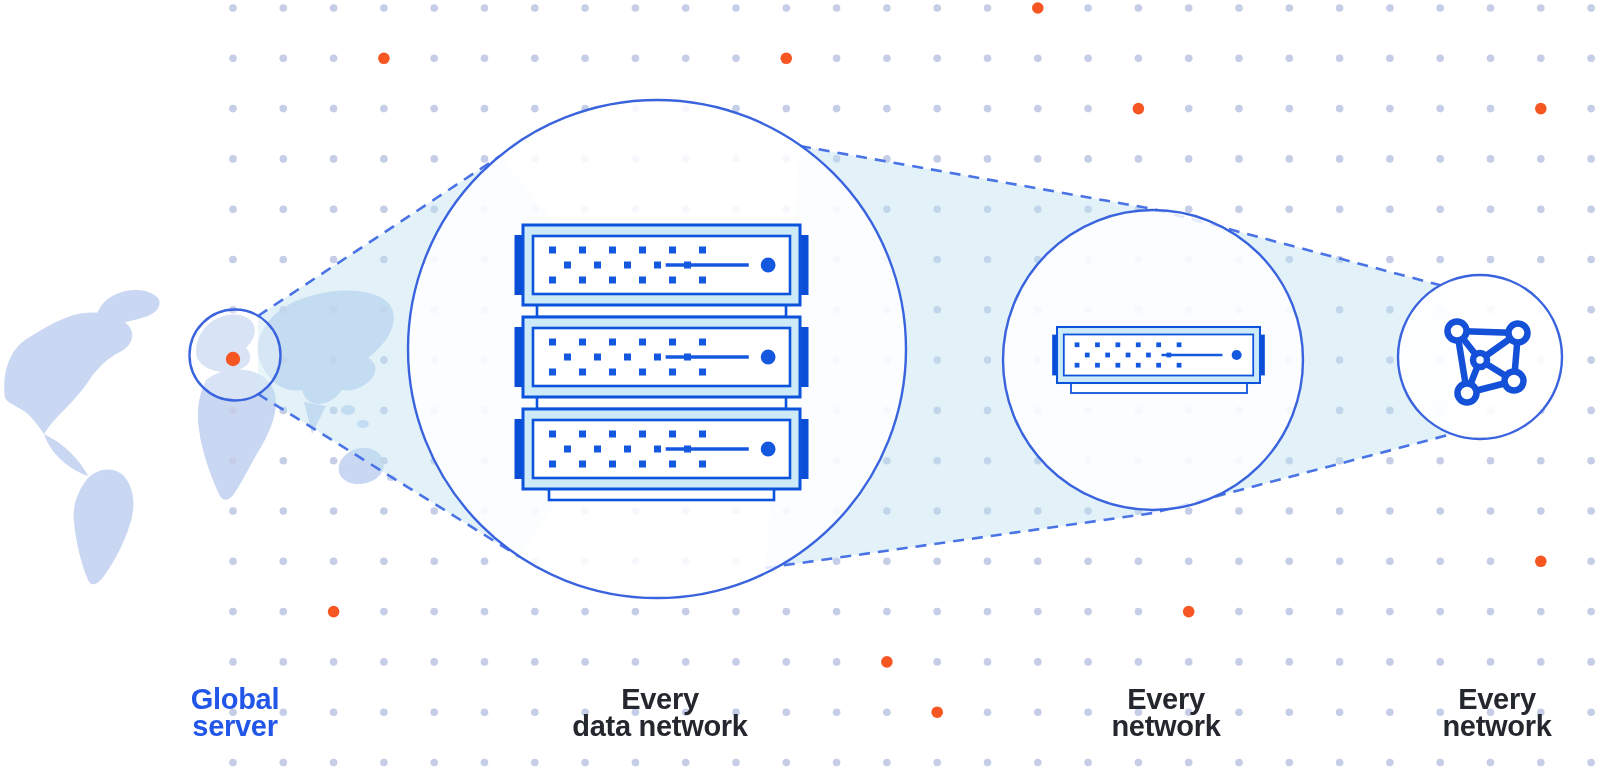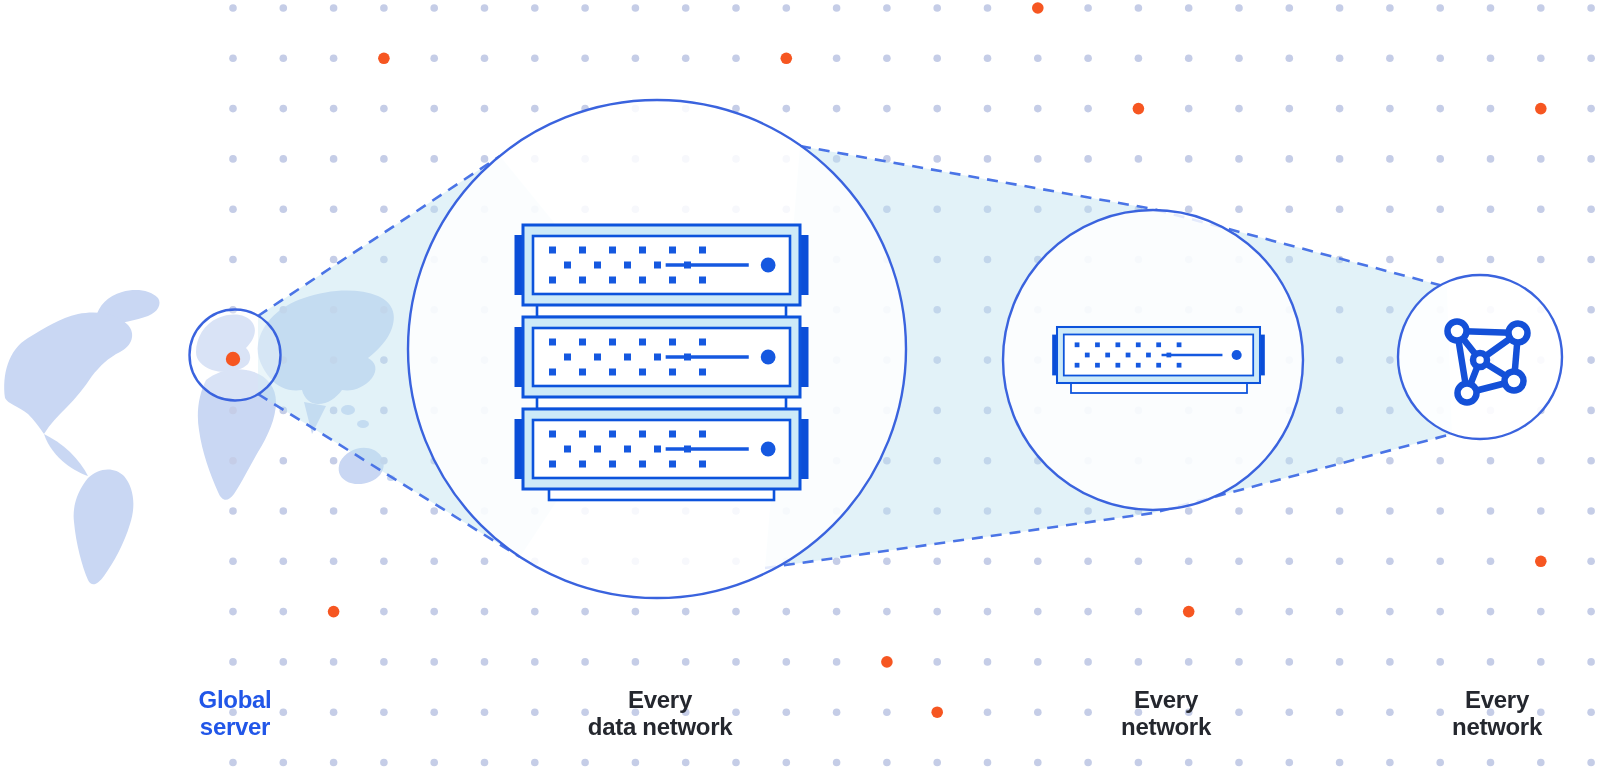--- a/index.html
+++ b/index.html
@@ -4,21 +4,21 @@
 <style>
   html,body{margin:0;padding:0;background:#fff;}
   .stage{position:relative;width:1620px;height:782px;overflow:hidden;
          background:var(--background,#fff);
          font-family:"Liberation Sans","DejaVu Sans",sans-serif;}
   svg{position:absolute;left:0;top:0;}
   .ring{stroke:var(--circle-stroke);stroke-width:2.4px;}
   .dash{stroke:var(--dashed-line);stroke-width:2.6px;fill:none;stroke-dasharray:11 8;}
   .beam{fill:var(--beam-fill);fill-opacity:0.45;stroke:none;}
   .label{position:absolute;top:686px;width:320px;text-align:center;
-         font-weight:bold;font-size:24px;line-height:27px;letter-spacing:-0.3px;
+         font-weight:bold;font-size:29px;line-height:27px;letter-spacing:-0.3px;
          color:var(--label-ink);}
 </style>
 </head>
 <body>
 
 <div class="stage">
 
   <svg id="scene" width="1620" height="782" viewBox="0 0 1620 782">
 
     <g id="map-layer" style="fill:var(--map-fill)">

